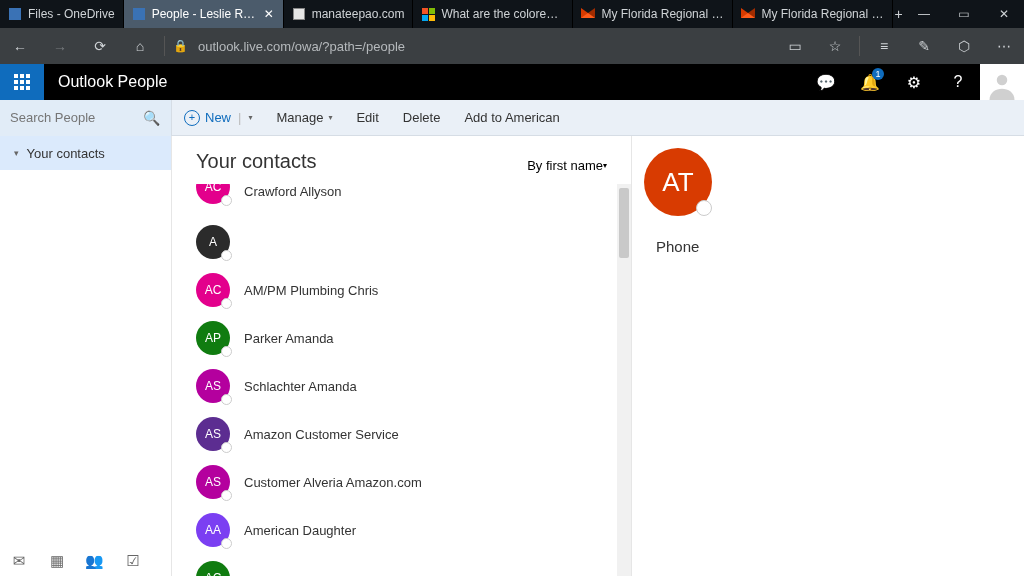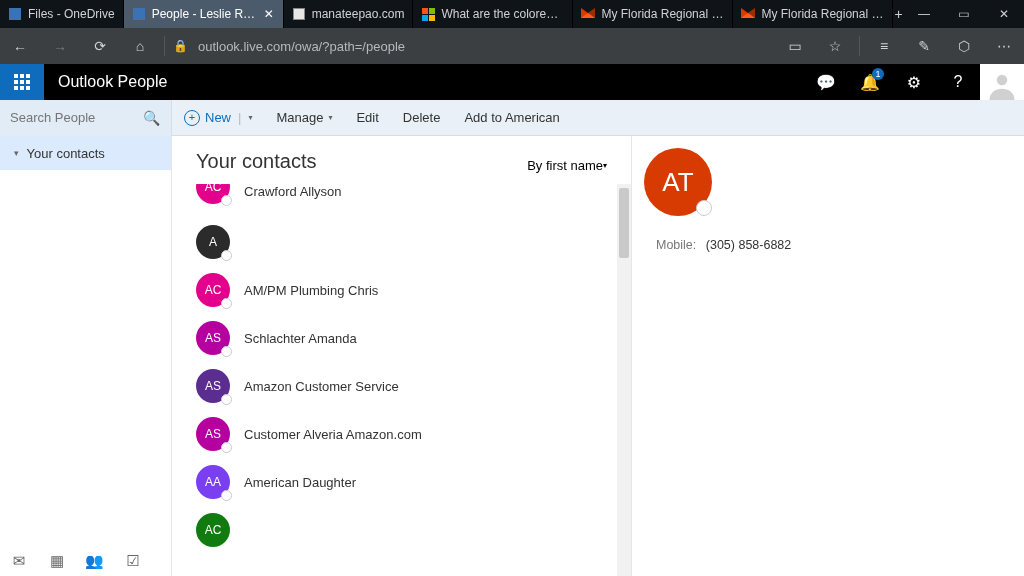--- a/index.html
+++ b/index.html
@@ -246,20 +246,24 @@
           <div>Crawford Allyson</div>
         </div>
         <div class="contact">
           <div class="coin" style="background: rgb(43, 43, 43);">A<span class="presence"></span></div>
         </div>
         <div class="contact">
           <div class="coin" style="background: rgb(227, 0, 140);">AC<span class="presence"></span></div>
           <div>AM/PM Plumbing Chris</div>
         </div>
         <div class="contact">
+          <div class="coin" style="background: rgb(16, 124, 16);">AP<span class="presence"></span></div>
+          <div>Parker Amanda</div>
+        </div>
+        <div class="contact">
           <div class="coin" style="background: rgb(180, 0, 158);">AS<span class="presence"></span></div>
           <div>Schlachter Amanda</div>
         </div>
         <div class="contact">
           <div class="coin" style="background: rgb(92, 45, 145);">AS<span class="presence"></span></div>
           <div>Amazon Customer Service</div>
         </div>
         <div class="contact">
           <div class="coin" style="background: rgb(180, 0, 158);">AS<span class="presence"></span></div>
           <div>Customer Alveria Amazon.com</div>
@@ -279,24 +283,21 @@
   </div>
 
   <div class="rightcol">
     <div class="detailhead">
       <div class="bigcoin">
         <span>AT</span>
         <span class="presence"></span>
       </div>
     </div>
     <div class="detailbody">
-      <div class="kvline">
-        <span class="key">Mobile:</span>
-        <span>(305) 858-6882</span>
-      </div>
+      <div class="section-title">Phone</div>
     </div>
   </div>
 </div>
 
 <div class="taskbar">
   <div class="task">✉</div>
   <div class="task">▦</div>
   <div class="task active">👥</div>
   <div class="task">☑</div>
 </div>

